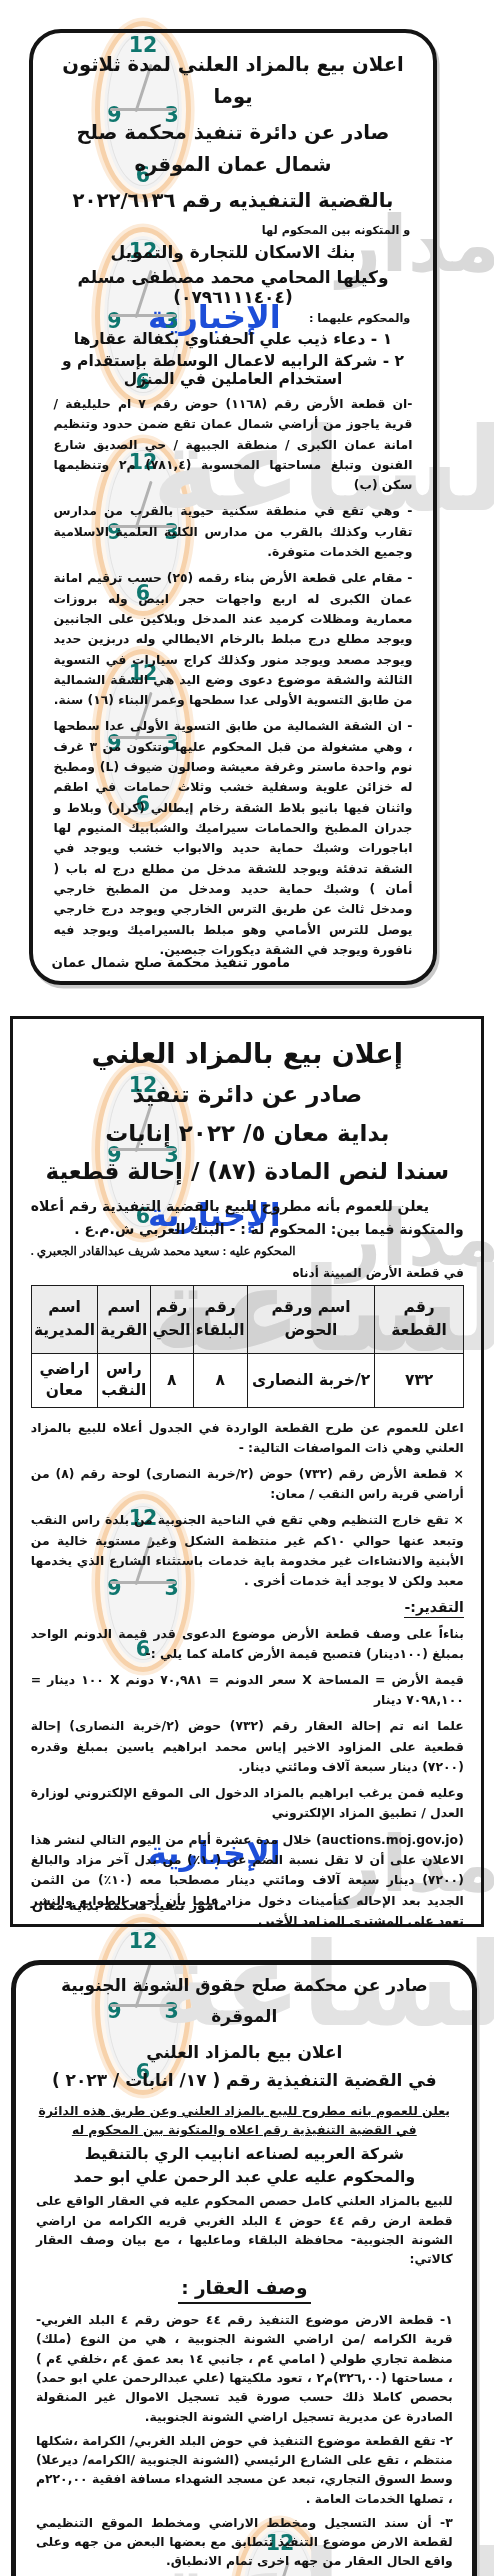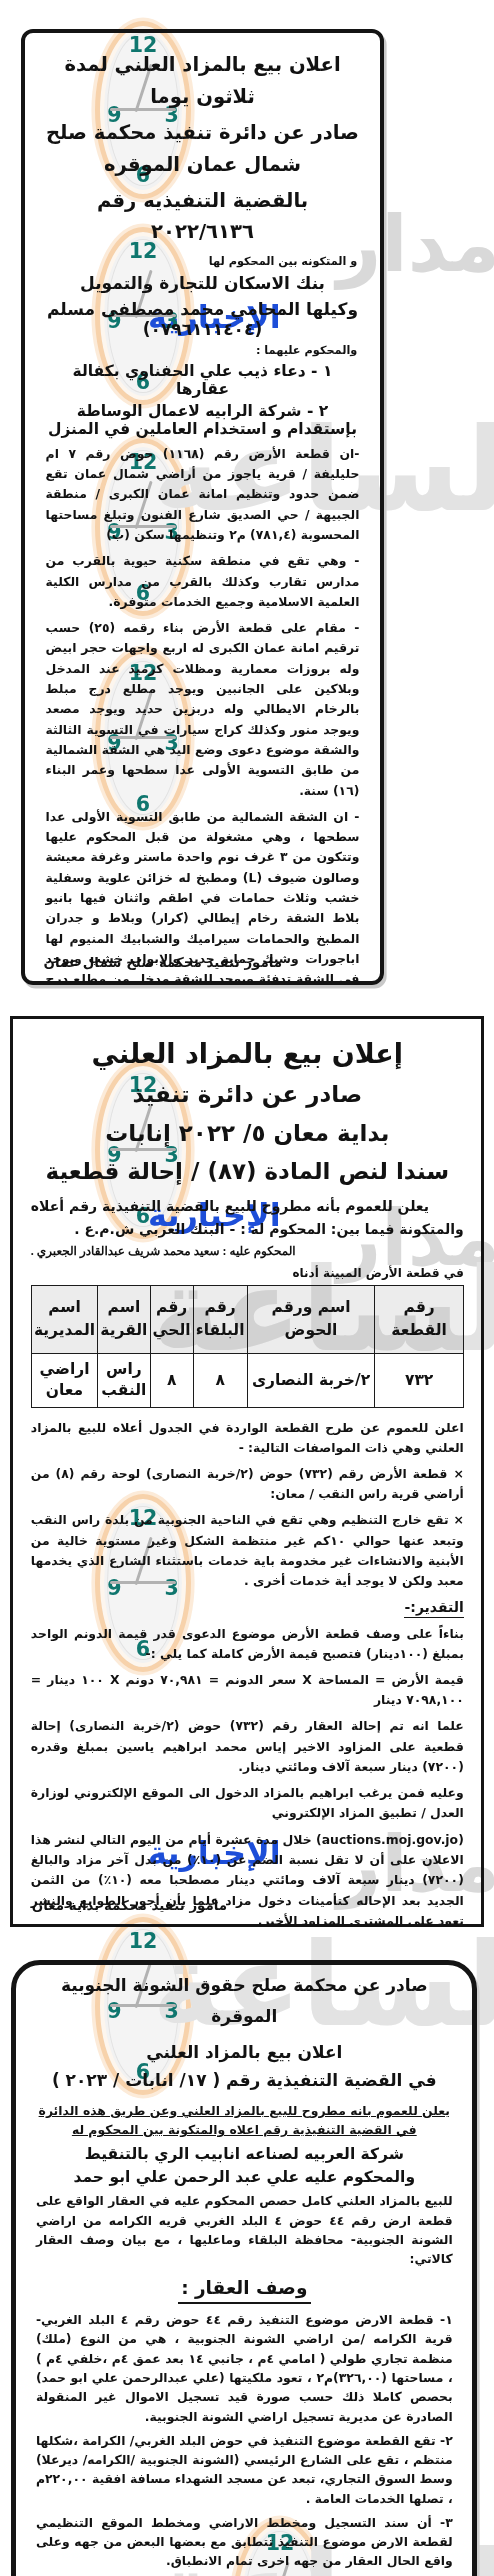--- a/index.html
+++ b/index.html
@@ -26,21 +26,21 @@
   .wm-clock .n9{left:7.2px;top:46%;}
   .wm-clock .hand{position:absolute;background:#b2b2b2;z-index:2;}
   .wm-clock .mh{left:12%;top:49%;width:76%;height:2.6px;border-radius:1.5px;}
   .wm-clock .hh{left:49%;top:22%;width:3.1px;height:30%;border-radius:1.5px;transform:rotate(18deg);}
   .wm-word{position:absolute;font-weight:bold;white-space:nowrap;line-height:1;}
   .w-news{font-size:32px;color:#1d4ed8;}
   .w-madar{font-size:77px;color:#d9d9d9;}
   .w-saa{font-size:116px;color:#e3e3e3;letter-spacing:4.1px;}
   
   .notice{position:absolute;z-index:2;box-sizing:border-box;background:transparent;overflow:hidden;}
-  .notice1{left:21px;top:29px;width:363px;height:956px;border:4.6px solid #141414;border-radius:12px;box-shadow:2.6px 3.6px 0 #c9c9c9;padding:13.4px 20.6px 36px;}
+  .notice1{left:29px;top:29px;width:408px;height:956px;border:4.6px solid #141414;border-radius:32px;box-shadow:2.6px 3.6px 0 #c9c9c9;padding:13.4px 20.6px 36px;}
   .notice2{left:10.3px;top:1016px;width:474px;height:911px;border:3.6px solid #141414;padding:11.3px 17.5px 34px;}
   .notice3{left:11.3px;top:1960px;width:466px;height:728px;border:5.2px solid #141414;border-radius:29px;box-shadow:2.6px 3.6px 0 #cfcfcf;padding:12.4px 19.6px 41px;}
   
   .h-big{font-size:19.6px;font-weight:bold;text-align:center;line-height:1.62;margin:3.1px 0 7.2px;}
   .lbl-r{font-size:11.3px;font-weight:bold;text-align:right;margin:5.2px 2.1px;}
   .center-big{font-size:17px;font-weight:bold;text-align:center;margin:5.2px 0;}
   .center-mid{font-size:15.5px;font-weight:bold;text-align:center;margin:4.1px 0;}
   .p{font-size:12.4px;font-weight:bold;text-align:justify;line-height:1.64;margin:5.7px 0;}
   .sig{position:absolute;bottom:11.3px;left:18.5px;font-size:13.4px;font-weight:bold;}
   .n2-title{font-size:27px;font-weight:bold;text-align:center;line-height:1.45;margin:4.1px 0 2.1px;}

